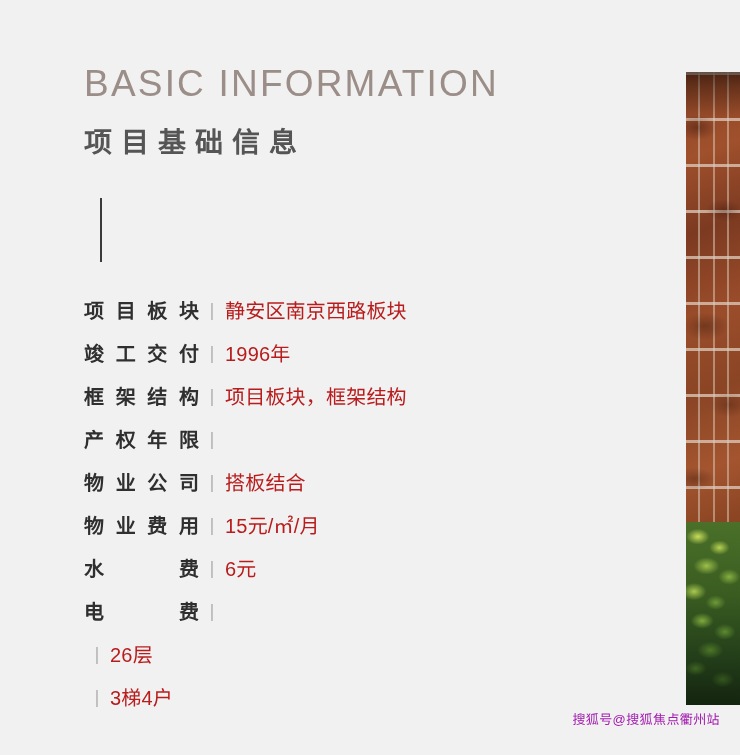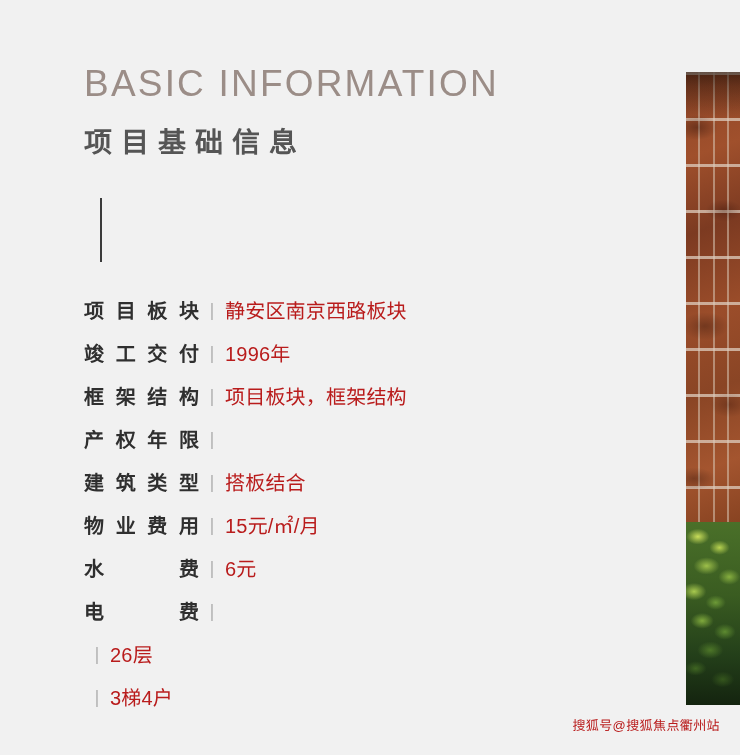--- a/index.html
+++ b/index.html
@@ -183,23 +183,23 @@
       radial-gradient(ellipse 18px 12px at 45% 70%, #4d7628, rgba(0,0,0,0) 72%),
       radial-gradient(ellipse 15px 10px at 18% 80%, #3f6522, rgba(0,0,0,0) 72%),
       radial-gradient(ellipse 16px 11px at 68% 86%, #35561d, rgba(0,0,0,0) 72%),
       linear-gradient(to bottom, #4a7029 0%, #3a5c21 40%, #24401a 72%, #14240f 100%);
   }
 
   
   .watermark {
     position: absolute;
     right: 12px;
-    bottom: 21px;
+    bottom: 27px;
     font-size: 13px;
-    color: #b91c1c;
+    color: #a21caf;
     letter-spacing: 0.4px;
     font-family: "Liberation Sans", "DejaVu Sans", sans-serif;
     white-space: nowrap;
   }
 </style>
 </head>
 <body>
 
 <div class="page">
 
@@ -223,21 +223,21 @@
       <div class="info-row">
         <div class="info-label">框架结构</div>
         <div class="info-sep">|</div>
         <div class="info-value">项目板块，框架结构</div>
       </div>
       <div class="info-row">
         <div class="info-label">产权年限</div>
         <div class="info-sep">|</div>
       </div>
       <div class="info-row">
-        <div class="info-label">建筑类型</div>
+        <div class="info-label">物业公司</div>
         <div class="info-sep">|</div>
         <div class="info-value">搭板结合</div>
       </div>
       <div class="info-row">
         <div class="info-label">物业费用</div>
         <div class="info-sep">|</div>
         <div class="info-value">15元/㎡/月</div>
       </div>
       <div class="info-row">
         <div class="info-label">水费</div>

